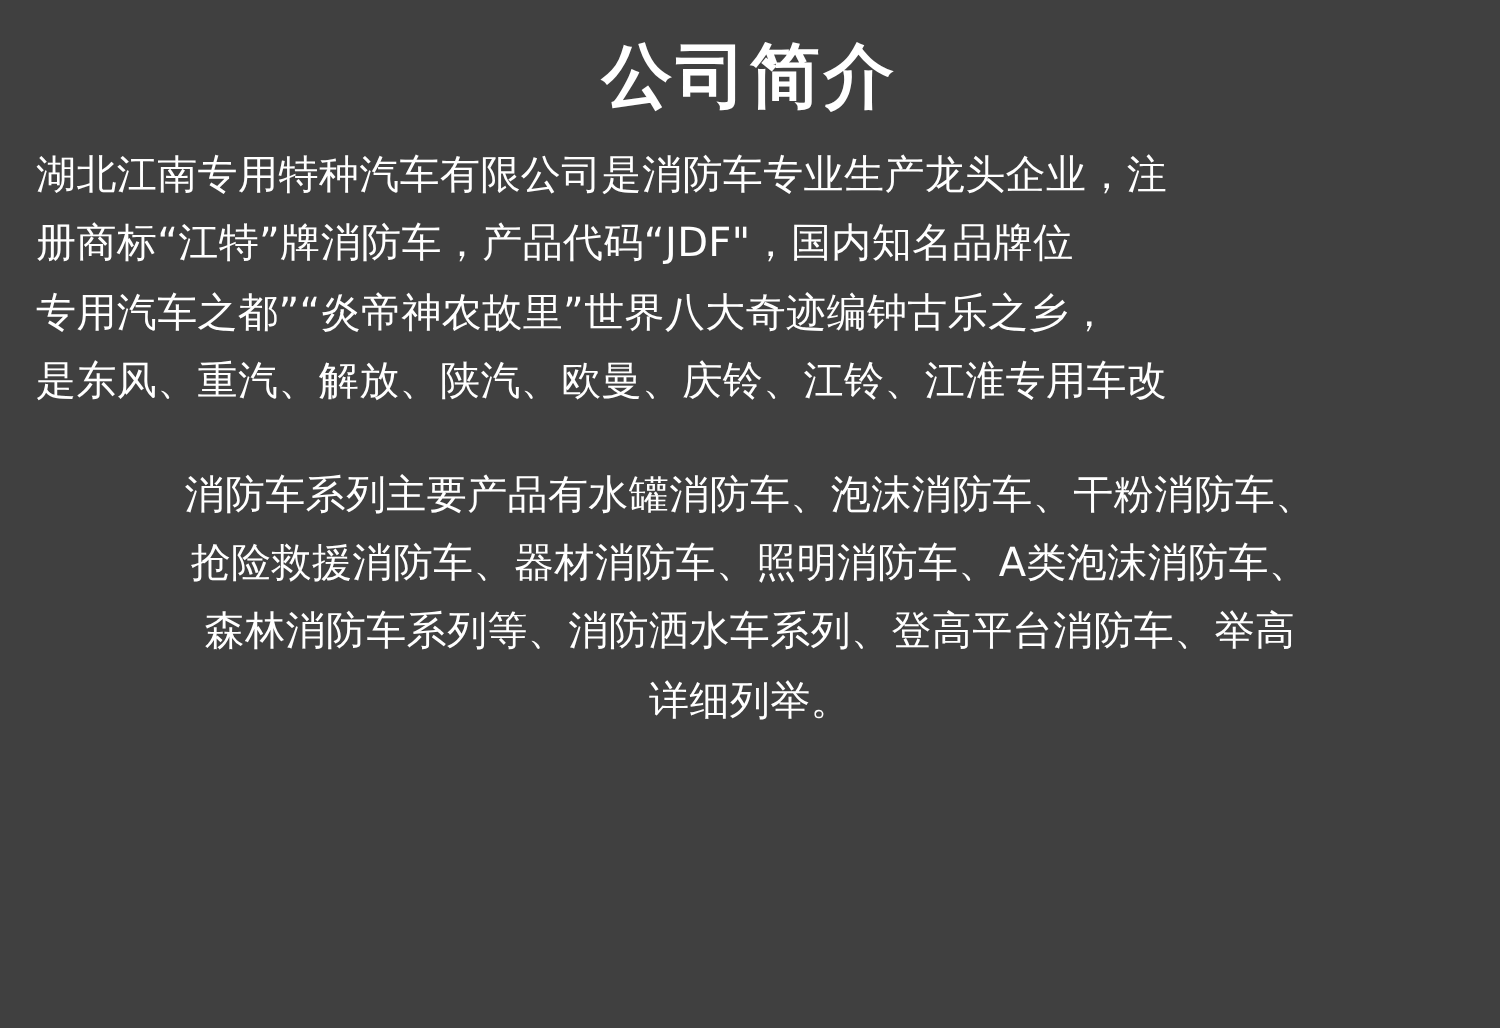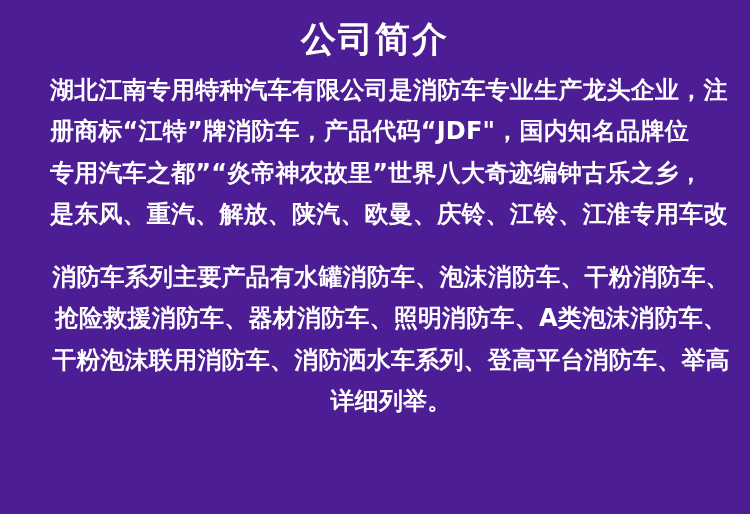--- a/index.html
+++ b/index.html
@@ -26,56 +26,55 @@
     color: #ffffff;
     font-size: 35px;
     font-weight: bold;
     letter-spacing: 2px;
     padding-top: 18px;
     padding-bottom: 10px;
     line-height: 1.2;
   }
   .body-text {
     color: #ffffff;
-    font-size: 24px;
-    font-weight: bold;
+    font-size: 20px;
+    font-weight: normal;
     line-height: 1.72;
     letter-spacing: 0.2px;
-    margin-left: 32px;
   }
   .para {
     margin: 0 0 12px 0;
     text-align: left;
   }
   .para.gap {
     margin-top: 22px;
     text-align: center;
   }
   .line {
     display: block;
     white-space: pre-wrap;
   }
 </style>
 </head>
 <body style="background: rgb(29, 98, 214);">
 
-<div class="page" style="background: #4c1d95;">
+<div class="page" style="background: #404040;">
 
   <div class="title" style="color: rgb(255, 255, 255);">公司简介</div>
 
   <div class="body-text" style="color: rgb(255, 255, 255);">
 
     <p class="para">
       <span class="line">湖北江南专用特种汽车有限公司是消防车专业生产龙头企业，注</span>
       <span class="line">册商标“江特”牌消防车，产品代码“JDF"，国内知名品牌位</span>
       <span class="line">专用汽车之都”“炎帝神农故里”世界八大奇迹编钟古乐之乡，</span>
       <span class="line">是东风、重汽、解放、陕汽、欧曼、庆铃、江铃、江淮专用车改</span>
     </p>
 
     <p class="para gap">
       <span class="line">消防车系列主要产品有水罐消防车、泡沫消防车、干粉消防车、</span>
       <span class="line">抢险救援消防车、器材消防车、照明消防车、A类泡沫消防车、</span>
-      <span class="line">干粉泡沫联用消防车、消防洒水车系列、登高平台消防车、举高</span>
+      <span class="line">森林消防车系列等、消防洒水车系列、登高平台消防车、举高</span>
       <span class="line">详细列举。</span>
     </p>
 
   </div>
 </div>
 
 </body></html>

